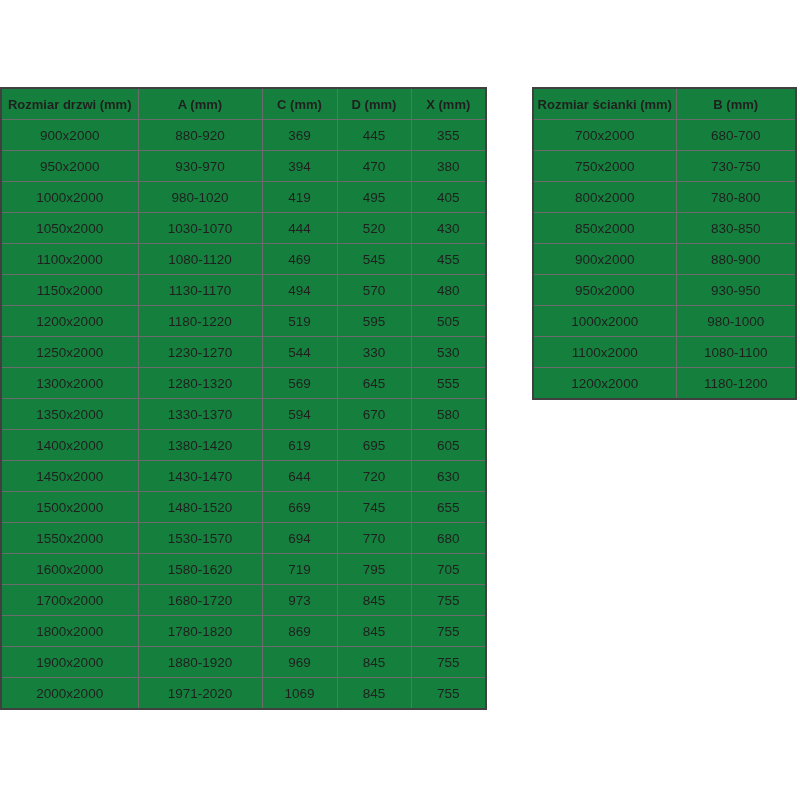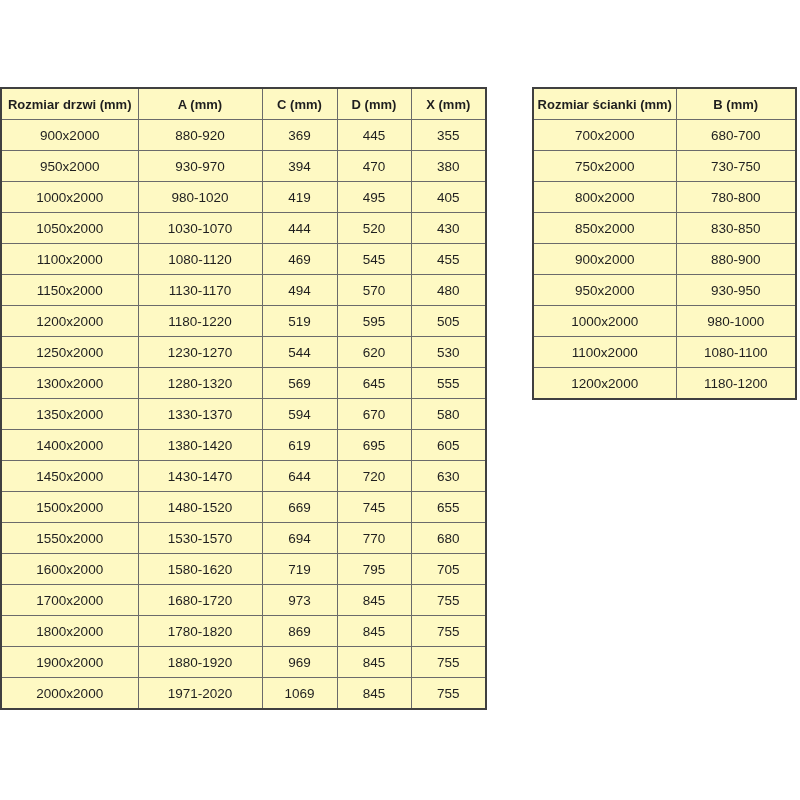--- a/index.html
+++ b/index.html
@@ -12,21 +12,21 @@
     height: 800px;
     position: relative;
     font-family: "Liberation Sans", sans-serif;
     color: #1f1f1f;
   }
   table.spec-table {
     position: absolute;
     border-collapse: collapse;
     table-layout: fixed;
     border: 2px solid #404040;
-    background: #fef9c3;
+    background: #15803d;
   }
   table.spec-table th,
   table.spec-table td {
     border: 1px solid #6b6b6b;
     text-align: center;
     vertical-align: middle;
     height: 30px;
     padding: 0 2px;
     font-size: 13.5px;
     font-weight: normal;
@@ -115,21 +115,21 @@
         <td>1200x2000</td>
         <td>1180-1220</td>
         <td>519</td>
         <td>595</td>
         <td>505</td>
       </tr>
       <tr>
         <td>1250x2000</td>
         <td>1230-1270</td>
         <td>544</td>
-        <td>620</td>
+        <td>330</td>
         <td>530</td>
       </tr>
       <tr>
         <td>1300x2000</td>
         <td>1280-1320</td>
         <td>569</td>
         <td>645</td>
         <td>555</td>
       </tr>
       <tr>

